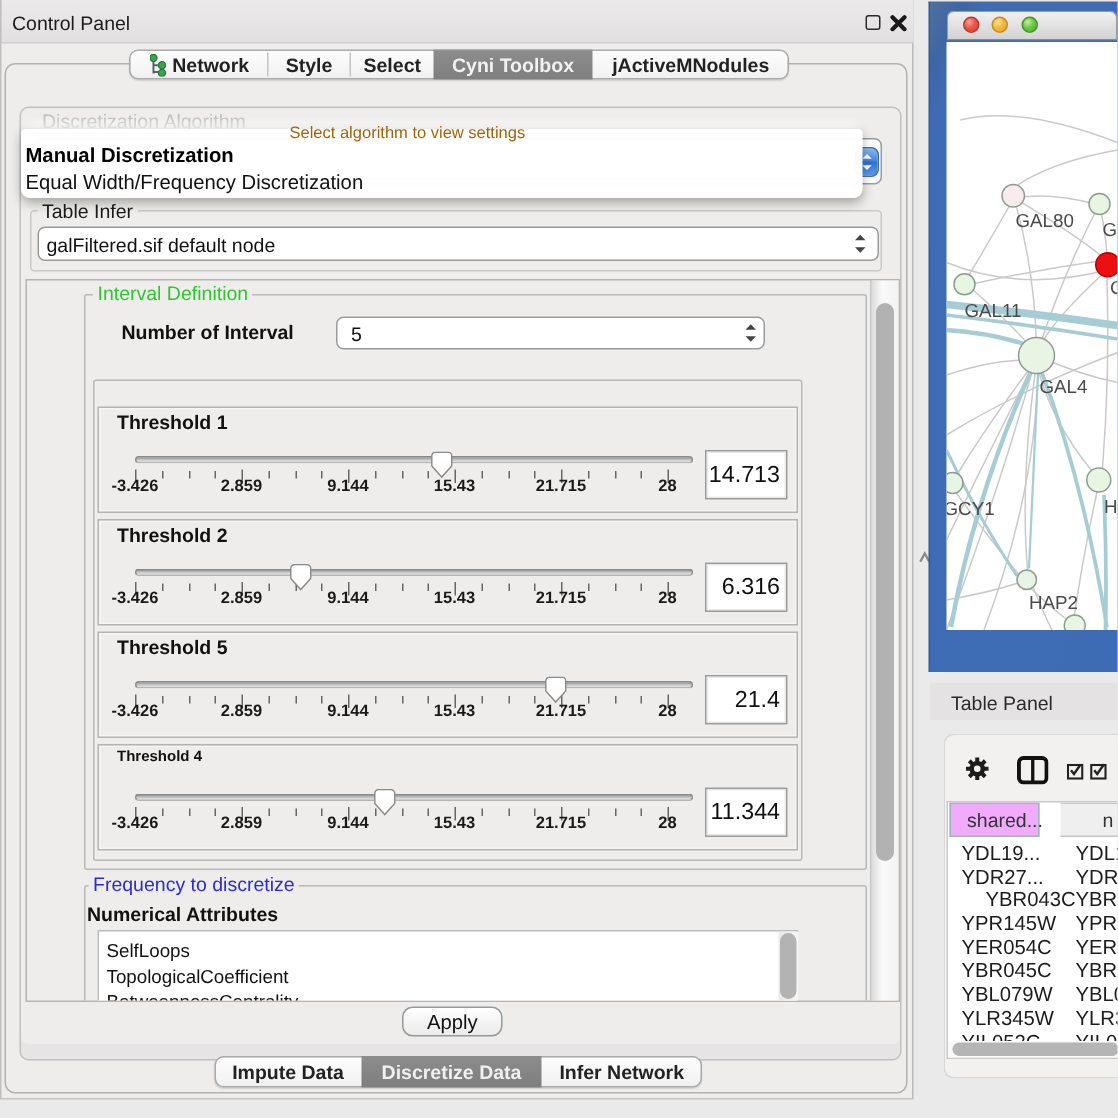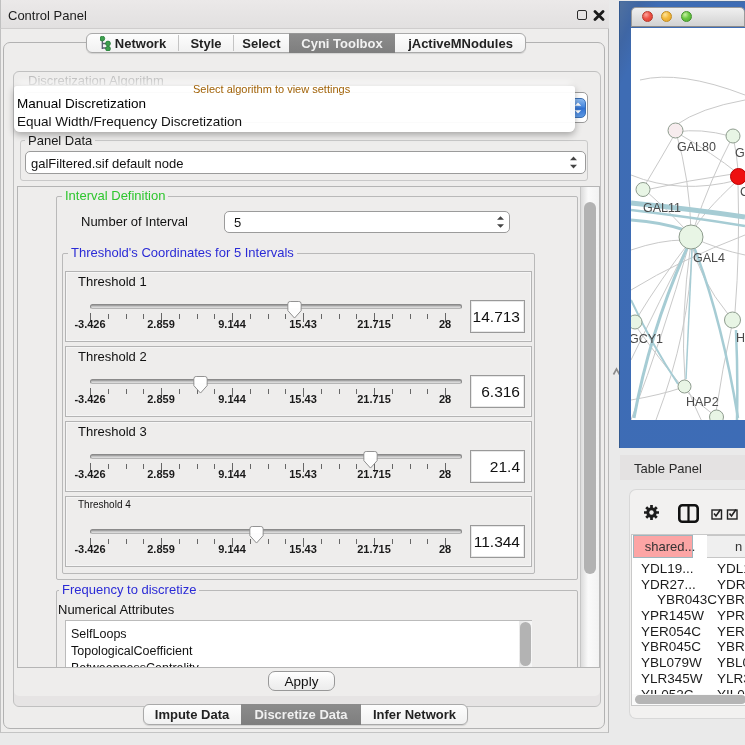--- a/index.html
+++ b/index.html
@@ -1,19 +1,19 @@
 <!DOCTYPE html>
 <html><head>
 <meta charset="utf-8">
 <style>
 *{margin:0;padding:0;box-sizing:border-box}
 html,body{width:745px;height:745px;overflow:hidden;background:#eaeaea;
 font-family:"Liberation Sans",sans-serif;-webkit-font-smoothing:antialiased}
 .a{position:absolute}
-.bold{font-weight:normal}
+.bold{font-weight:bold}
 .seg{display:flex;align-items:center;justify-content:center;font-size:13px;font-weight:600;color:#222}
 .gtitle{font-size:13px;font-weight:normal;background:#eeedec;padding:0 3px;line-height:13px}
 .tick{position:absolute;width:1px;background:#666}
 .tlabel{position:absolute;font-size:11px;font-weight:bold;color:#1a1a1a;transform:translateX(-50%)}
 .vbox{position:absolute;left:470px;width:55px;height:33px;background:#fff;border:1px solid #999;
 box-shadow:inset 0 0 0 1px #e8e8e8;font-size:15.5px;color:#111;text-align:right;
 display:flex;align-items:center;justify-content:flex-end;padding-right:4px}
 .track{position:absolute;left:72px;width:372px;height:5px;border-radius:3px;
 background:linear-gradient(#8f8f8f,#c2c2c2 45%,#e3e3e3);border:1px solid #8a8a8a;border-bottom-color:#b5b5b5}
 .thumb{position:absolute;width:15px;height:18px}
@@ -51,41 +51,40 @@
 <div class="a seg" style="left:395px;top:33px;width:131px;height:20px;border-radius:0 6px 6px 0">jActiveMNodules</div>
 
 <div class="a gtitle" style="left:25px;top:74px;color:#bcbcbc">Discretization Algorithm</div>
 <div class="a" style="left:24px;top:92px;width:564px;height:31px;background:#fff;border:1px solid #9b9b9b;border-radius:5px"></div>
 <div class="a" style="left:570px;top:98px;width:16px;height:20px;border-radius:5px;background:linear-gradient(#8cbaf0,#4586dd 45%,#2f6fd0 50%,#5d9ae6);border:1px solid #3a6fb5"></div>
 <svg class="a" style="left:573px;top:101px" width="10" height="14" viewBox="0 0 10 14">
 <path d="M1.8 4.8 L5 1.6 L8.2 4.8 Z M1.8 9.2 L5 12.4 L8.2 9.2 Z" fill="#fff"></path>
 </svg>
 
 <div class="a" style="left:20px;top:140px;width:568px;height:41px;border:1px solid #c9c9c9;border-radius:3px"></div>
-<div class="a gtitle" style="left:25px;top:134px;color:#1a1a1a">Panel Data</div>
+<div class="a gtitle" style="left:25px;top:134px;color:#1a1a1a">Table Infer</div>
 <div class="a" style="left:25px;top:151px;width:561px;height:23px;background:#fff;border:1px solid #9b9b9b;border-radius:5px"></div>
 <div class="a" style="left:31px;top:156px;font-size:13px;color:#111">galFiltered.sif default node</div>
 <svg class="a" style="left:569px;top:155px" width="9" height="15" viewBox="0 0 9 15">
 <path d="M1 5.2 L4.5 1.5 L8 5.2 Z M1 9.8 L4.5 13.5 L8 9.8 Z" fill="#444"></path>
 </svg>
 
 <div class="a" style="left:17px;top:186px;width:583px;height:482px;border:1px solid #b5b5b5;background:#eeedec"></div>
 <div class="a" style="left:18px;top:187px;width:562px;height:480px;overflow:hidden" id="vp">
 
 <div class="a" style="left:38px;top:9px;width:522px;height:384px;border:1px solid #b9b9b9;border-radius:2px"></div>
 <div class="a gtitle" style="left:44px;top:2px;color:#2ec62e">Interval Definition</div>
 <div class="a bold" style="left:63px;top:27px;font-size:13px;color:#111">Number of Interval</div>
 <div class="a" style="left:206px;top:24px;width:286px;height:22px;background:#fff;border:1px solid #9b9b9b;border-radius:5px"></div>
 <div class="a" style="left:216px;top:28px;font-size:13px;color:#111">5</div>
 <svg class="a" style="left:478px;top:28px" width="9" height="14" viewBox="0 0 9 14">
 <path d="M1 4.8 L4.5 1.2 L8 4.8 Z M1 9.2 L4.5 12.8 L8 9.2 Z" fill="#444"></path>
 </svg>
 
 <div class="a" style="left:44px;top:66px;width:473px;height:321px;border:1px solid #b9b9b9;border-radius:2px"></div>
-<div class="a gtitle" style="left:50px;top:59px;color:#2b2bd6">Threshold's Coordinates for 5 Intervals</div>
 
 <div class="a" style="left:47px;top:84px;width:467px;height:71px;border:1px solid #b4b4b4;box-shadow:inset 0 0 0 1px #f5f5f5"></div>
 <div class="a bold" style="left:60px;top:87px;font-size:13px;color:#111">Threshold 1</div>
 <div class="track" style="top:117px"></div>
 <div class="tick" style="left:72.0px;top:126px;height:9px"></div>
 <div class="tick" style="left:89.8px;top:127px;height:5px"></div>
 <div class="tick" style="left:107.5px;top:127px;height:5px"></div>
 <div class="tick" style="left:125.2px;top:127px;height:5px"></div>
 <div class="tick" style="left:143.0px;top:126px;height:9px"></div>
 <div class="tick" style="left:160.8px;top:127px;height:5px"></div>
@@ -144,21 +143,21 @@
 <div class="tlabel" style="left:214px;top:206px">9.144</div>
 <div class="tlabel" style="left:285px;top:206px">15.43</div>
 <div class="tlabel" style="left:356px;top:206px">21.715</div>
 <div class="tlabel" style="left:427px;top:206px">28</div>
 <svg class="thumb" style="left:174.5px;top:189px" width="15" height="19" viewBox="0 0 15 19">
       <path d="M3 .5 h9 a2.5 2.5 0 0 1 2.5 2.5 v7.2 L7.5 18 L.5 10.2 V3 A2.5 2.5 0 0 1 3 .5 Z" fill="#fdfdfd" stroke="#8a8a8a" stroke-width="1"></path>
       <path d="M1.5 3 a2 2 0 0 1 2-2 h8 a2 2 0 0 1 2 2 v4 h-12 Z" fill="#fff"></path>
     </svg>
 <div class="vbox" style="left:452px;top:188px">6.316</div>
 <div class="a" style="left:47px;top:234px;width:467px;height:71px;border:1px solid #b4b4b4;box-shadow:inset 0 0 0 1px #f5f5f5"></div>
-<div class="a bold" style="left:60px;top:237px;font-size:13px;color:#111">Threshold 3</div>
+<div class="a bold" style="left:60px;top:237px;font-size:13px;color:#111">Threshold 5</div>
 <div class="track" style="top:267px"></div>
 <div class="tick" style="left:72.0px;top:276px;height:9px"></div>
 <div class="tick" style="left:89.8px;top:277px;height:5px"></div>
 <div class="tick" style="left:107.5px;top:277px;height:5px"></div>
 <div class="tick" style="left:125.2px;top:277px;height:5px"></div>
 <div class="tick" style="left:143.0px;top:276px;height:9px"></div>
 <div class="tick" style="left:160.8px;top:277px;height:5px"></div>
 <div class="tick" style="left:178.5px;top:277px;height:5px"></div>
 <div class="tick" style="left:196.2px;top:277px;height:5px"></div>
 <div class="tick" style="left:214.0px;top:276px;height:9px"></div>
@@ -340,21 +339,21 @@
 </svg>
 <svg class="a" style="left:711px;top:509px" width="29" height="11" viewBox="0 0 29 11">
 <g fill="none" stroke="#222" stroke-width="1.4">
 <rect x="1" y="1" width="9.5" height="9"></rect>
 <rect x="16.5" y="1" width="9.5" height="9"></rect>
 <path d="M3 4.5 L5 7 L9.5 0.5" stroke-width="1.6"></path>
 <path d="M18.5 4.5 L20.5 7 L25 0.5" stroke-width="1.6"></path>
 </g>
 </svg>
 <div class="a" style="left:631px;top:534px;width:114px;height:172px;background:#fff;border:1px solid #c9c9c9;border-right:none;overflow:hidden">
-<div class="a" style="left:1px;top:0;width:60px;height:23px;background:#fca5a5;border:1px solid #9db6be;display:flex;align-items:center;justify-content:center;font-size:13px;color:#333;text-indent:14px">shared...</div>
+<div class="a" style="left:1px;top:0;width:60px;height:23px;background:#f0abfc;border:1px solid #9db6be;display:flex;align-items:center;justify-content:center;font-size:13px;color:#333;text-indent:14px">shared...</div>
 <div class="a" style="left:75px;top:0;width:39px;height:23px;background:#efefef;border:1px solid #c6c6c6;border-left:none;font-size:13px;color:#333;display:flex;align-items:center;padding-left:28px">n</div>
 <div class="row" style="left:9px;top:26px">YDL19...</div>
 <div class="row" style="left:85px;top:26px">YDL1</div>
 <div class="row" style="left:9px;top:42px">YDR27...</div>
 <div class="row" style="left:85px;top:42px">YDR2</div>
 <div class="row" style="left:25px;top:57px">YBR043C</div>
 <div class="row" style="left:85px;top:57px">YBR0</div>
 <div class="row" style="left:9px;top:73px">YPR145W</div>
 <div class="row" style="left:85px;top:73px">YPR1</div>
 <div class="row" style="left:9px;top:89px">YER054C</div>

